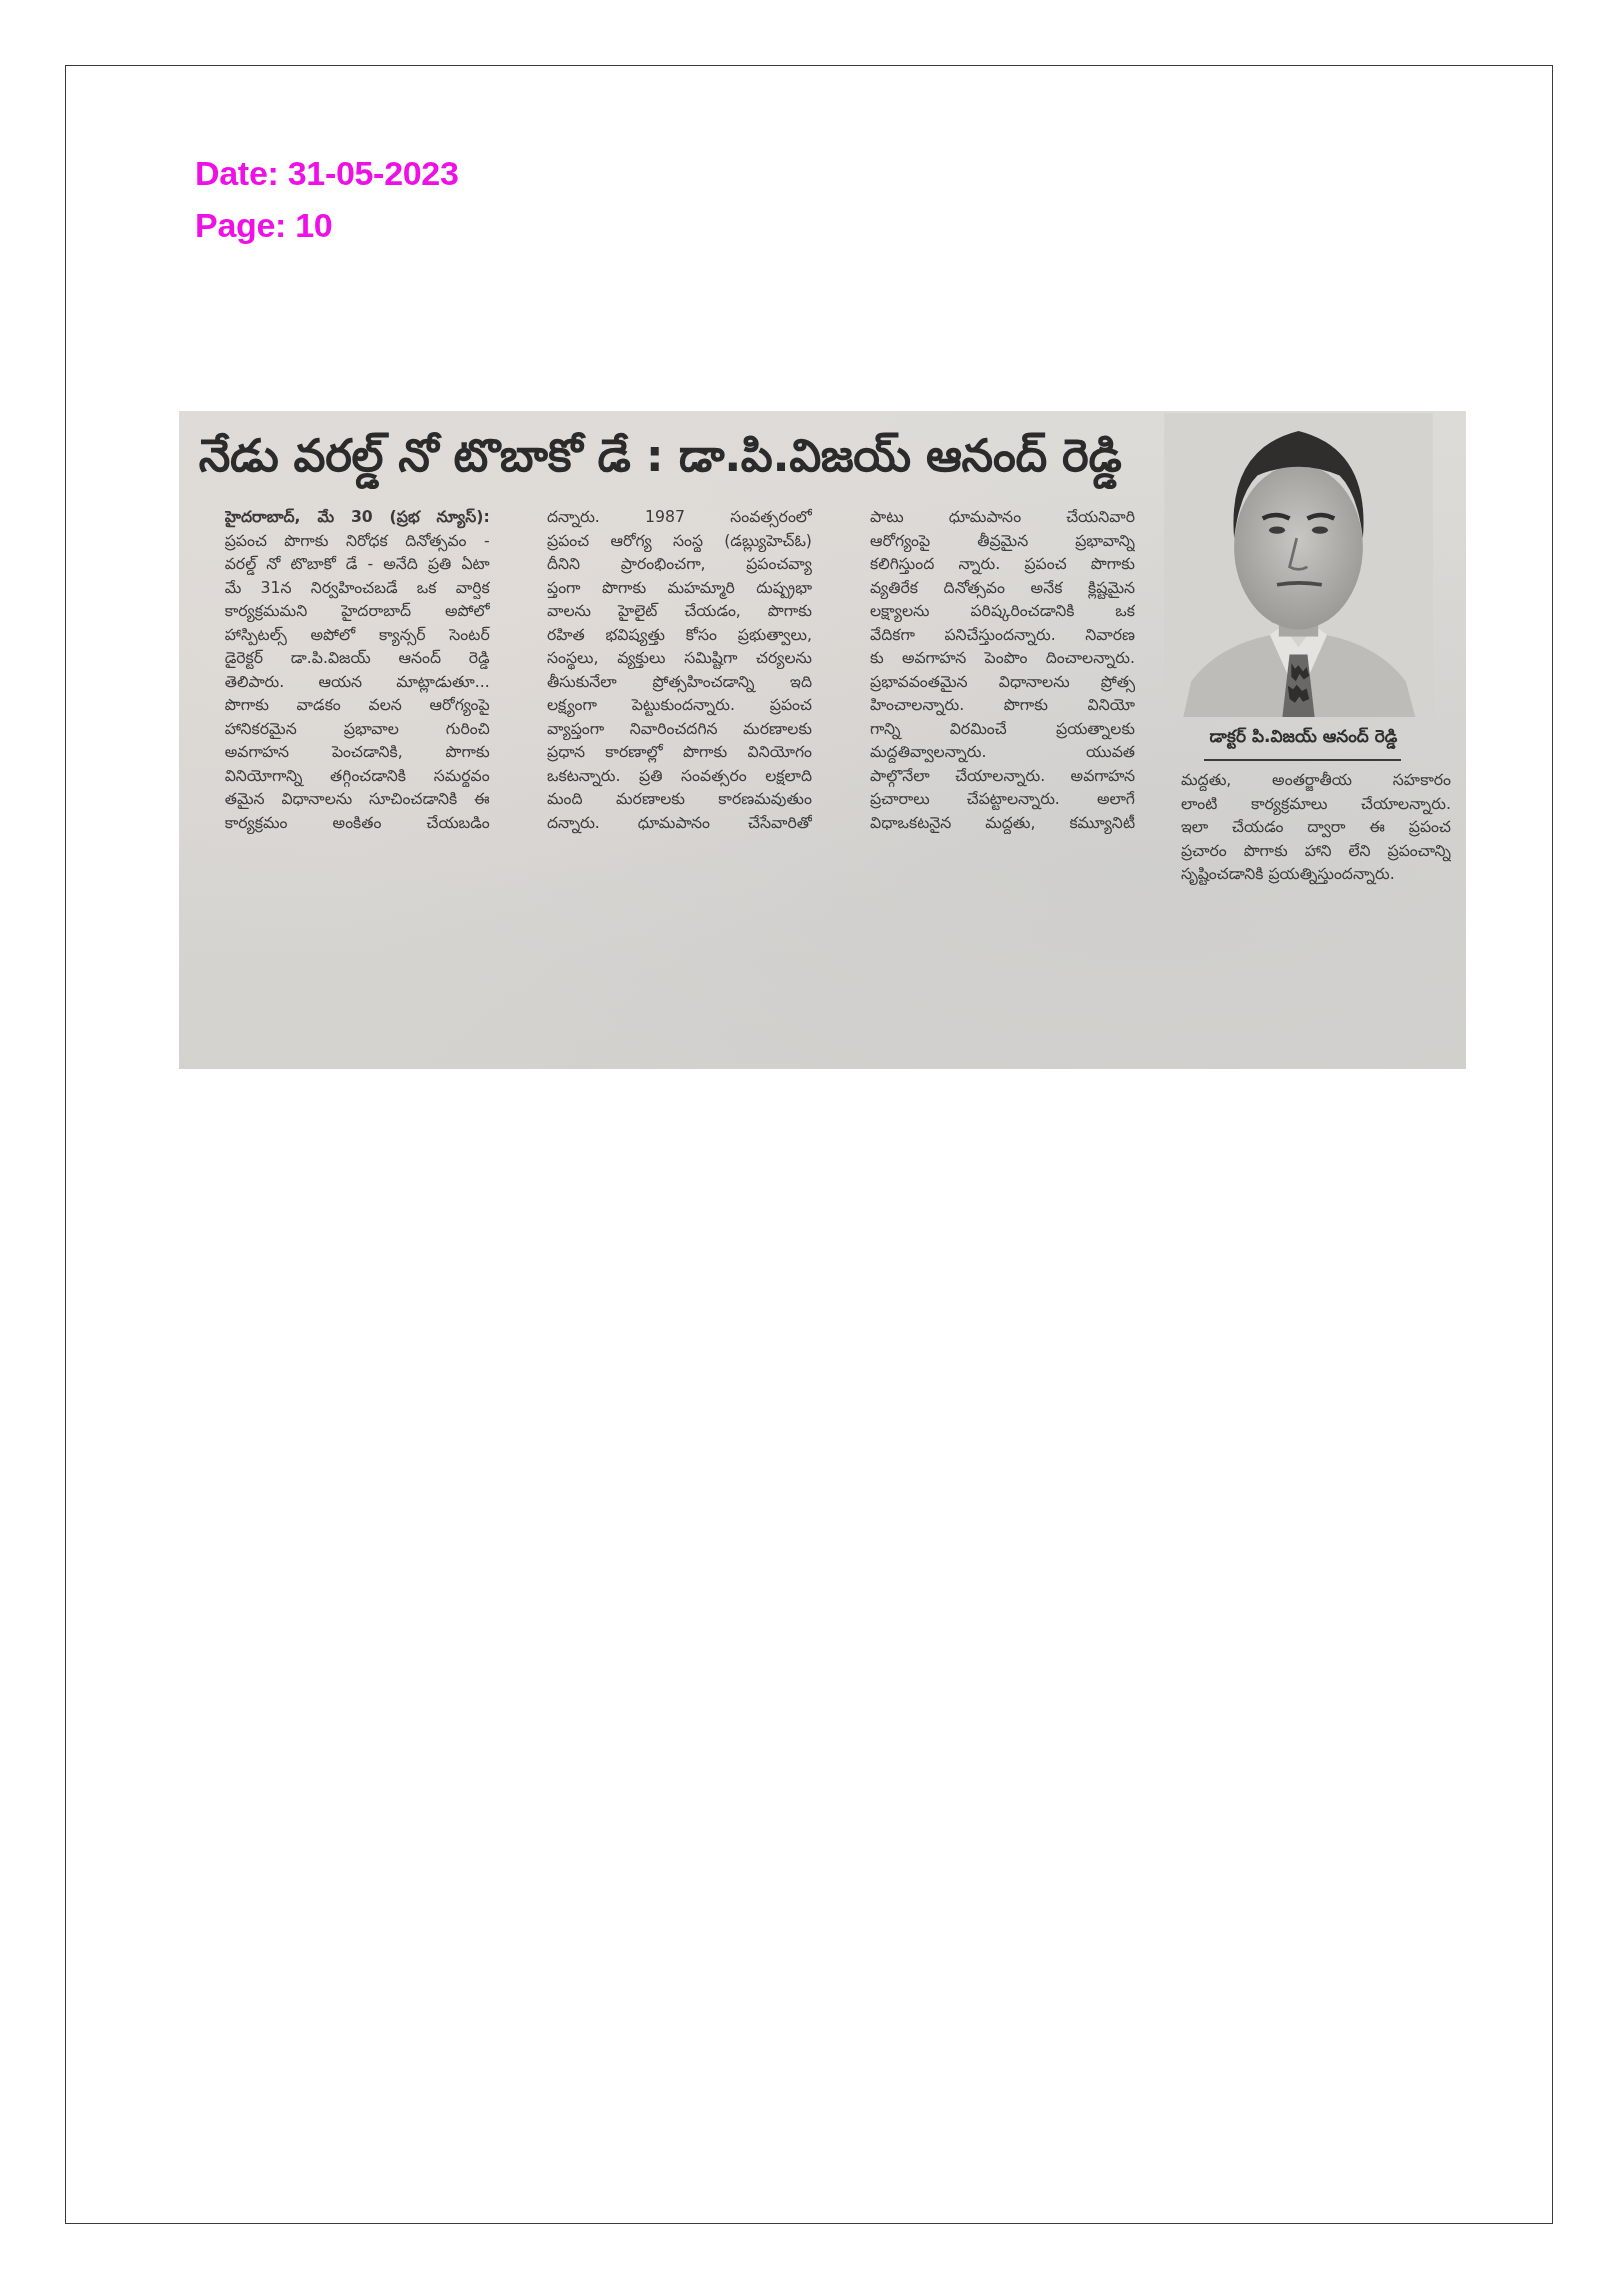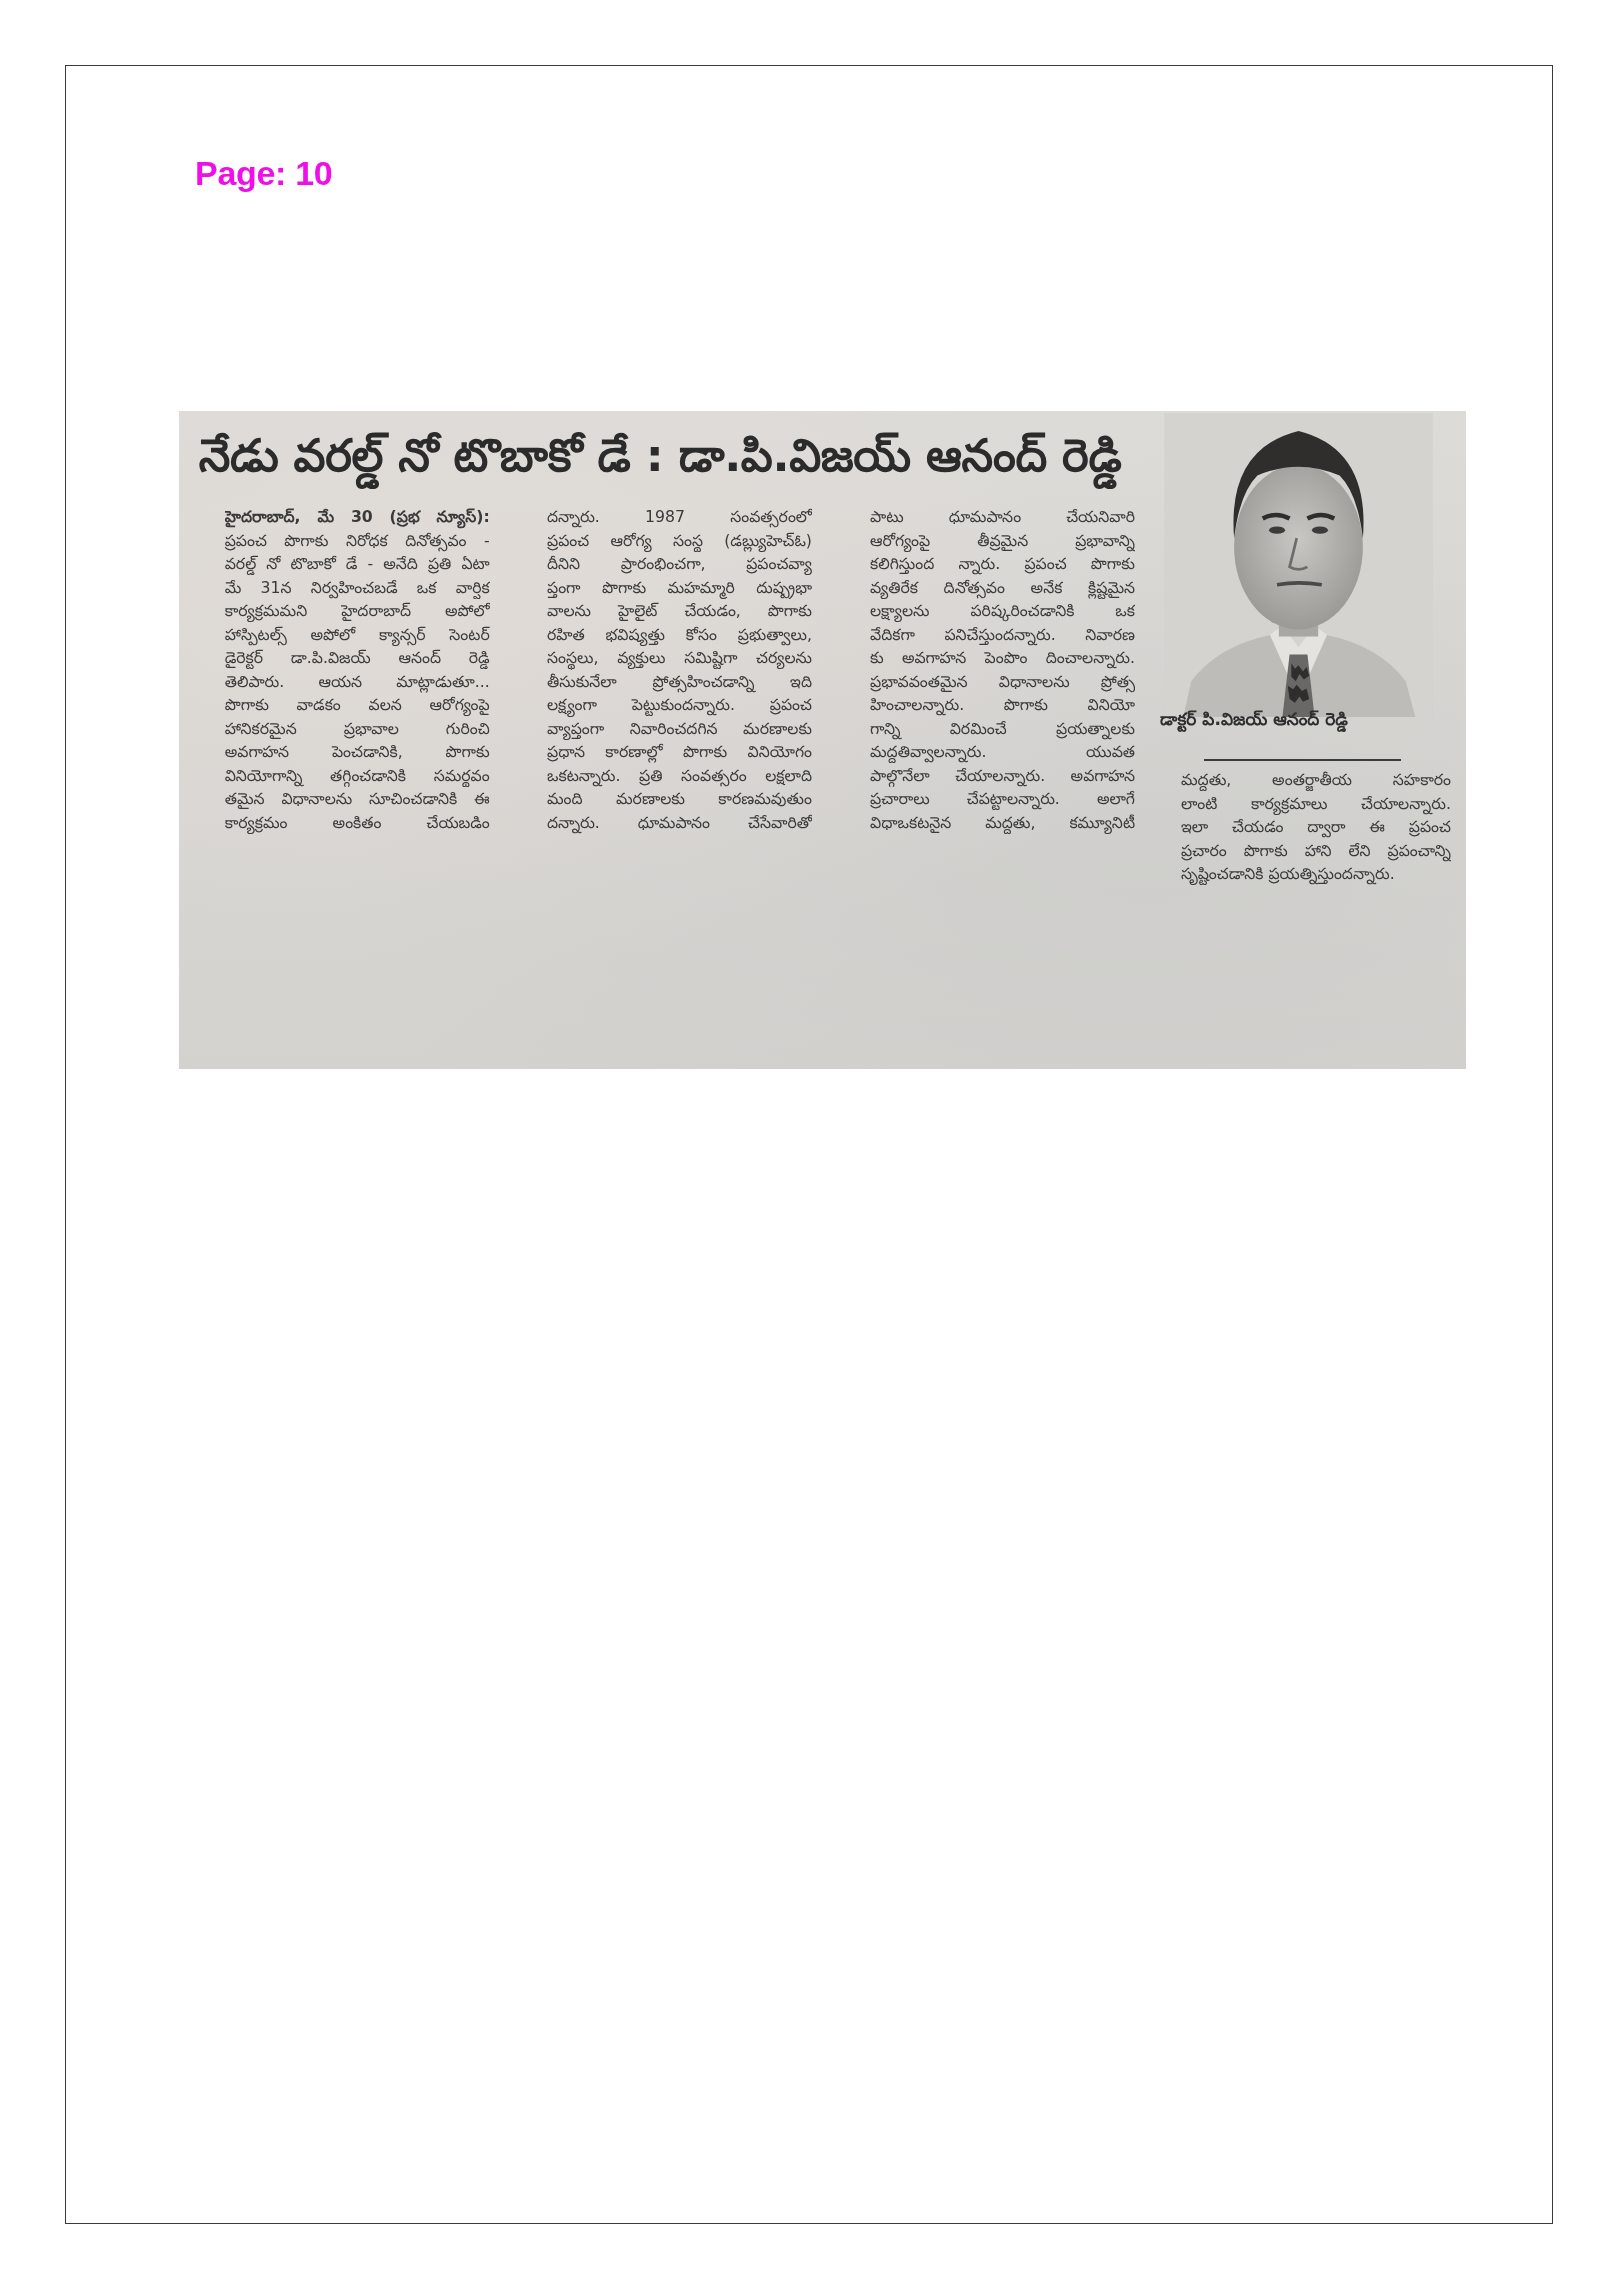--- a/index.html
+++ b/index.html
@@ -85,43 +85,44 @@
       width: 269px;
       height: 304px;
       background: linear-gradient(180deg, #d8d7d4 0%, #cfcecb 100%);
       overflow: hidden;
     }
     .photo svg { display: block; }
 
     .caption {
       position: absolute;
       left: 981px;
-      top: 298px;
+      top: 315px;
       width: 287px;
-      text-align: left;
+      text-align: center;
       font-size: 17px;
       font-weight: bold;
       color: #2e2e2e;
       white-space: nowrap;
     }
     .caption-rule {
       position: absolute;
       left: 1025px;
       top: 348px;
       width: 197px;
       height: 1.8px;
       background: #3b3b3b;
     }
   </style>
 </head>
 <body>
 
 <div class="page-frame"></div>
 
 <div class="meta">
+  <span class="meta-line">Date: 31-05-2023</span>
   <span class="meta-line">Page: 10</span>
 </div>
 
 <div class="clipping">
   <div class="headline">నేడు వరల్డ్ నో టొబాకో డే : డా.పి.విజయ్ ఆనంద్ రెడ్డి</div>
 
   <div class="col col-1">
     <span class="line dateline">హైదరాబాద్, మే 30 (ప్రభ న్యూస్):</span>
     <span class="line">ప్రపంచ పొగాకు నిరోధక దినోత్సవం -</span>
     <span class="line">వరల్డ్ నో టొబాకో డే - అనేది ప్రతి ఏటా</span>

